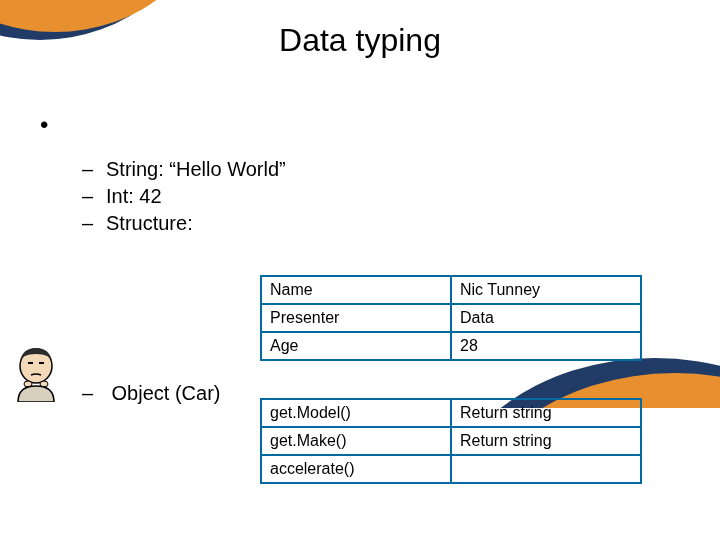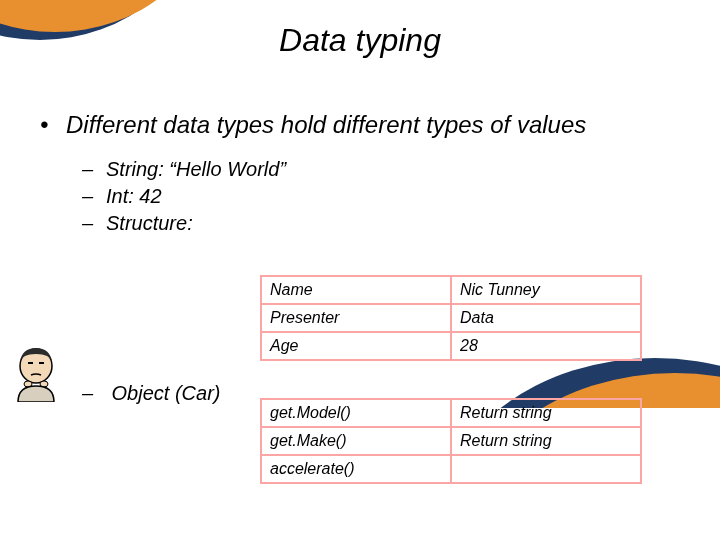--- a/index.html
+++ b/index.html
@@ -11,21 +11,20 @@
     background: #fff;
     color: #000;
     position: relative;
     overflow: hidden;
   }
   .slide {
     width: 720px;
     height: 408px;
     position: relative;
     box-sizing: border-box;
-    font-style: italic;
   }
   .corner-tl {
     position: absolute;
     top: 0;
     left: 0;
     width: 200px;
     height: 40px;
     overflow: hidden;
     pointer-events: none;
   }
@@ -116,21 +115,21 @@
   .tblwrap {
     position: absolute;
     left: 260px;
     top: 275px;
   }
   table.data {
     border-collapse: collapse;
     font-size: 16px;
   }
   table.data td {
-    border: 2px solid #fca5a5;
+    border: 2px solid #0369a1;
     padding: 4px 8px;
     vertical-align: middle;
     box-sizing: border-box;
     height: 28px;
   }
   table.data td.c1 { width: 190px; }
   table.data td.c2 { width: 190px; }
   .tbl2wrap {
     position: absolute;
     left: 260px;
@@ -162,21 +161,20 @@
 <div class="slide">
 
   <div class="corner-tl"></div>
   <div class="corner-br"></div>
 
   <div class="title">Data typing</div>
 
   <div class="body">
     <div class="bullet1">
       <span class="dot">•</span>
-      <span>Different data types hold different types of values</span>
     </div>
     <div class="bullet2">
       <span class="dash">–</span>
       <span>String: “Hello World”</span>
     </div>
     <div class="bullet2">
       <span class="dash">–</span>
       <span>Int: 42</span>
     </div>
     <div class="bullet2">

